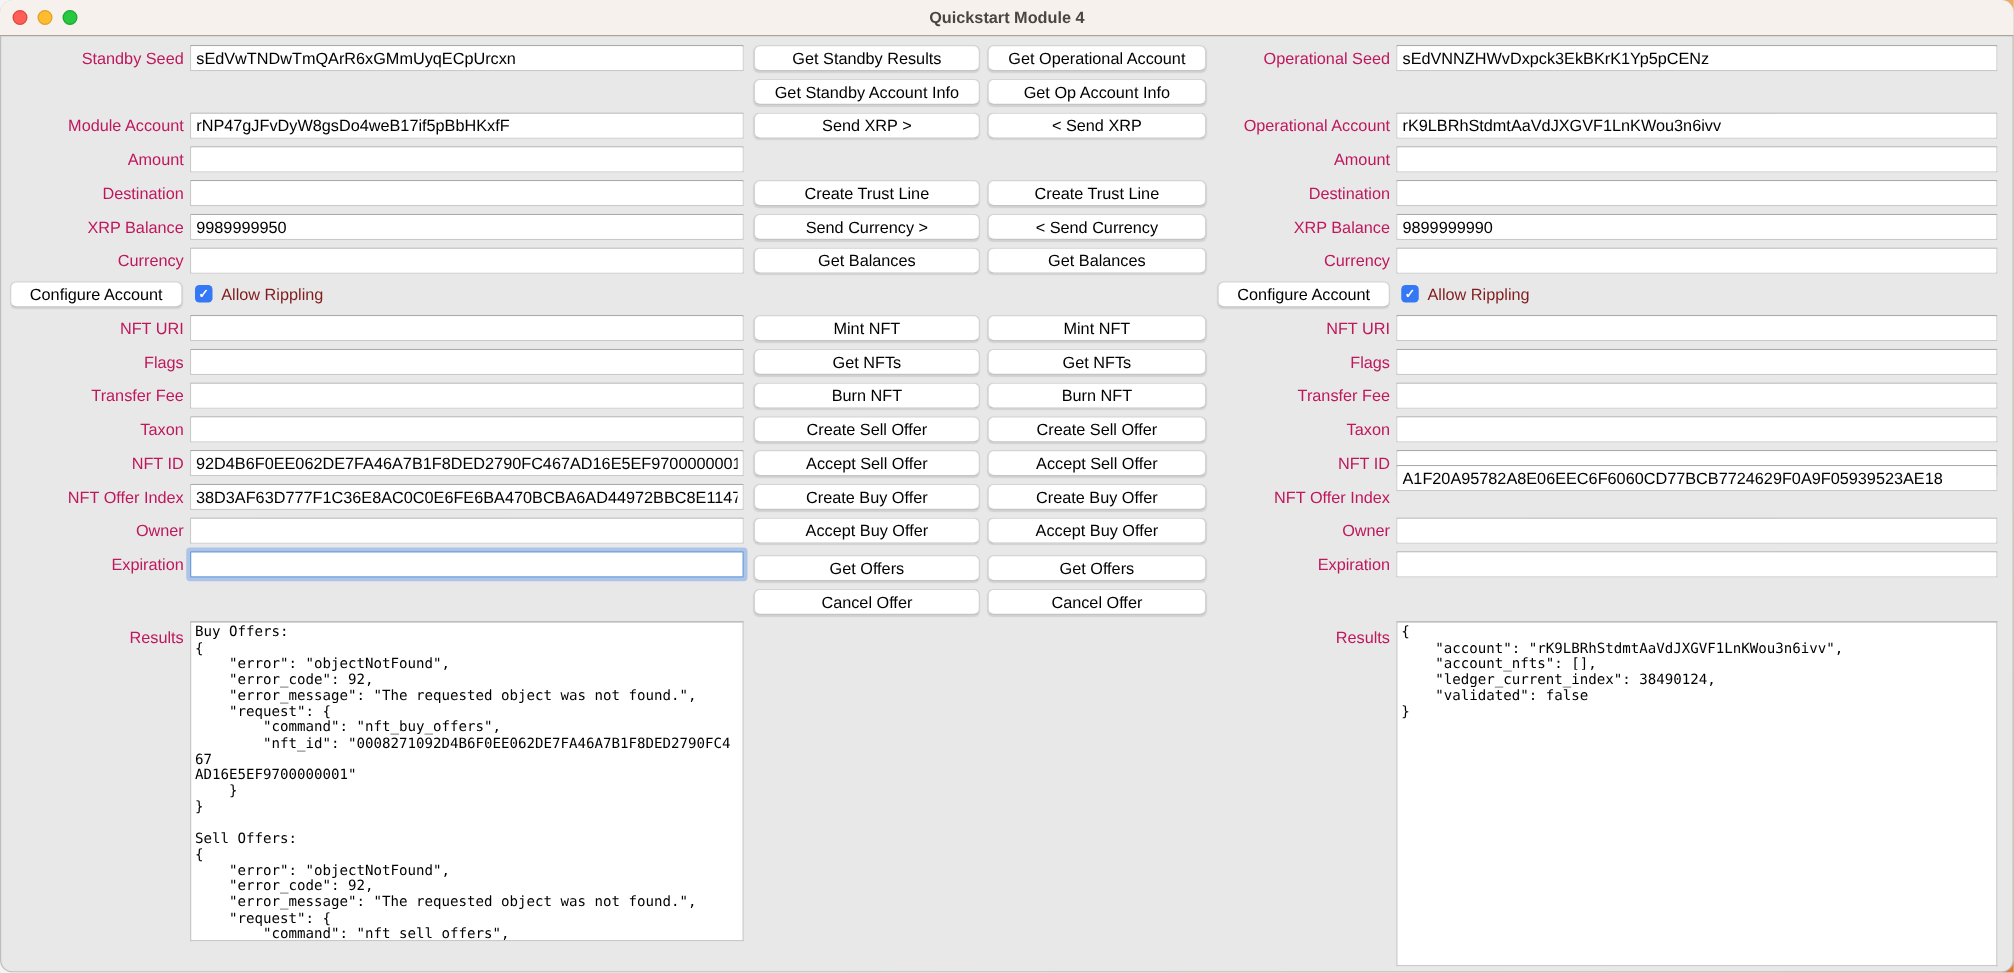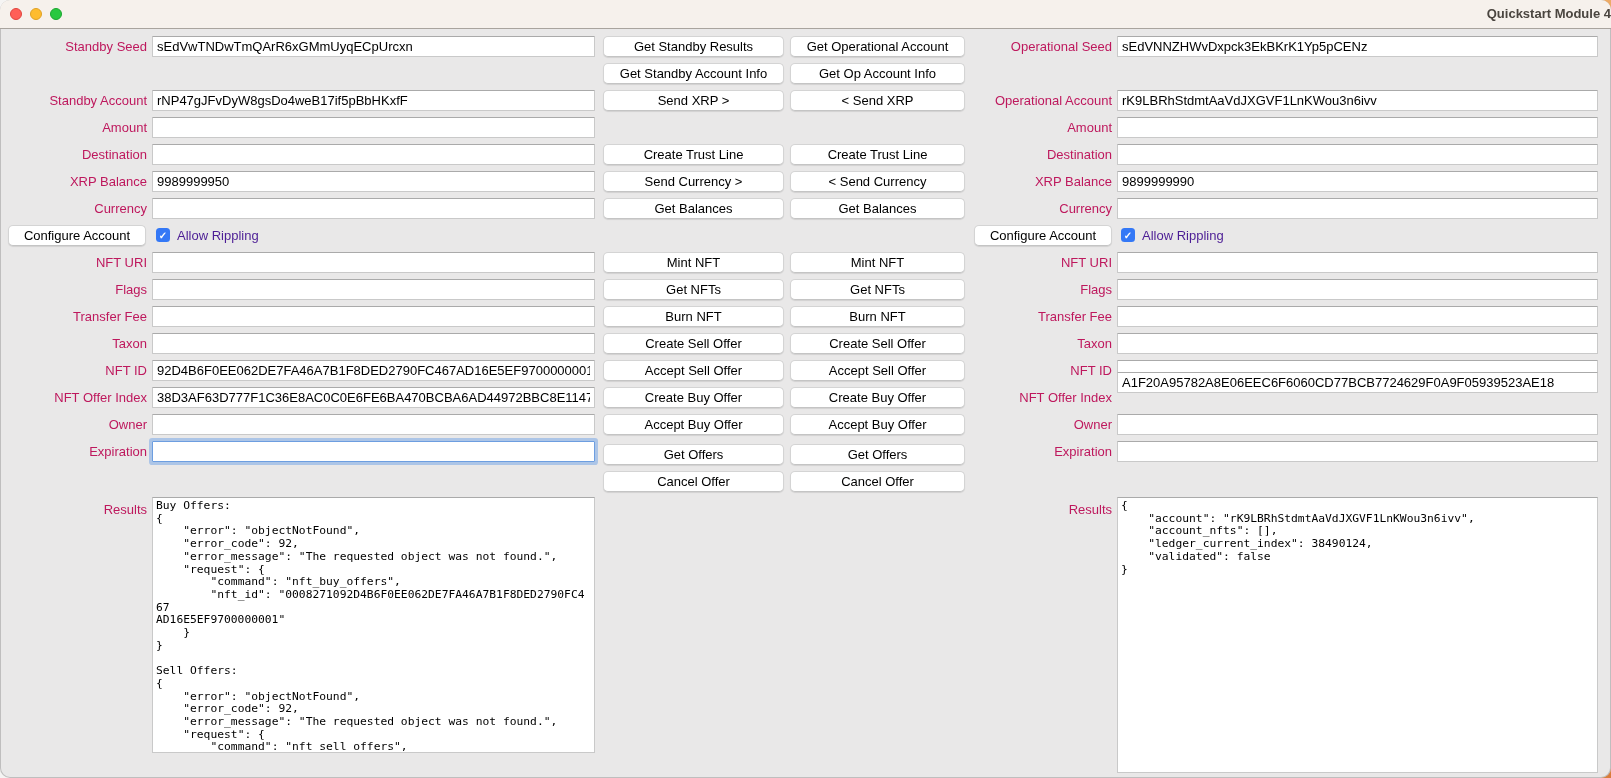--- a/index.html
+++ b/index.html
@@ -12,21 +12,21 @@
     position:absolute;left:0;top:0;width:1611px;height:778px;
     background:#e9e8e8;border-radius:10px;overflow:hidden;
     box-shadow:inset 0 0 0 1px rgba(0,0,0,0.18);
   }
   .titlebar{
     position:absolute;left:0;top:0;right:0;height:28px;
     background:#f6f1ec;border-bottom:1px solid #a9a49e;
   }
   .title{
     position:absolute;left:0;right:0;top:0;height:28px;line-height:28px;
-    text-align:right;font-size:13px;font-weight:bold;color:#4a453f;
+    text-align:center;font-size:13px;font-weight:bold;color:#4a453f;
   }
   .tl{position:absolute;top:8px;width:12px;height:12px;border-radius:50%;box-sizing:border-box;}
   .tl.red{left:10px;background:#ff5f57;border:0.5px solid #e0443c;}
   .tl.yellow{left:30px;background:#febc2e;border:0.5px solid #dfa123;}
   .tl.green{left:50px;background:#28c840;border:0.5px solid #1ba62f;}
   .lbl{
     position:absolute;height:21px;line-height:21px;font-size:13px;color:#be185d;
     text-align:right;white-space:nowrap;
   }
   .lbl.l{left:0;width:147px;}
@@ -53,21 +53,21 @@
   .btn.c2{left:790px;width:175px;}
   .btn.cfg-l{left:8px;width:138px;}
   .btn.cfg-r{left:974px;width:138px;}
   .checkbox{
     position:absolute;width:14px;height:14px;top:228px;border-radius:3.5px;
     background:#3478f6;display:flex;align-items:center;justify-content:center;
     color:#fff;font-size:10px;font-weight:bold;
   }
   .checkbox.l{left:156px;}
   .checkbox.r{left:1121px;}
-  .cb-label{position:absolute;top:225px;height:21px;line-height:21px;font-size:13px;color:#4c1d95;}
+  .cb-label{position:absolute;top:225px;height:21px;line-height:21px;font-size:13px;color:#7f1d1d;}
   .cb-label.l{left:177px;}
   .cb-label.r{left:1142px;}
   .results{
     position:absolute;box-sizing:border-box;background:#fff;border:1px solid #c9c9c9;
     border-top-color:#aaa;margin:0;font-family:"DejaVu Sans Mono",monospace;
     font-size:11.3px;line-height:12.7px;padding:2px 3px;white-space:pre-wrap;
     word-break:break-all;overflow:hidden;color:#000;
   }
   .results.l{left:152px;top:497px;width:443px;height:256px;}
   .results.r{left:1117px;top:497px;width:481px;height:276px;}
@@ -80,21 +80,21 @@
   <div class="titlebar">
     <div class="tl red"></div>
     <div class="tl yellow"></div>
     <div class="tl green"></div>
     <div class="title">Quickstart Module 4</div>
   </div>
 
   <div class="lbl l" style="top:36px">Standby Seed</div>
   <input class="field l" style="top: 36px;" value="sEdVwTNDwTmQArR6xGMmUyqECpUrcxn">
 
-  <div class="lbl l" style="top:90px">Standby Account</div>
+  <div class="lbl l" style="top:90px">Module Account</div>
   <input class="field l" style="top: 90px;" value="rNP47gJFvDyW8gsDo4weB17if5pBbHKxfF">
 
   <div class="lbl l" style="top:117px">Amount</div>
   <input class="field l" style="top: 117px;" value="">
 
   <div class="lbl l" style="top:144px">Destination</div>
   <input class="field l" style="top: 144px;" value="">
 
   <div class="lbl l" style="top:171px">XRP Balance</div>
   <input class="field l" style="top: 171px;" value="9989999950">

